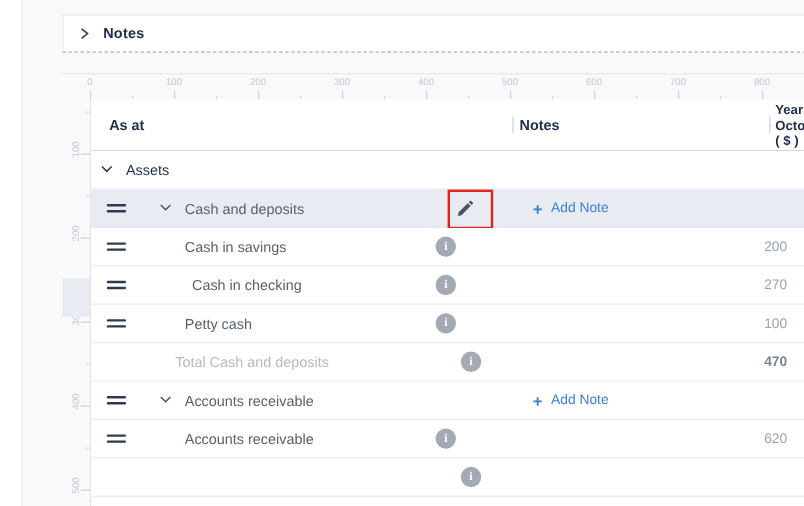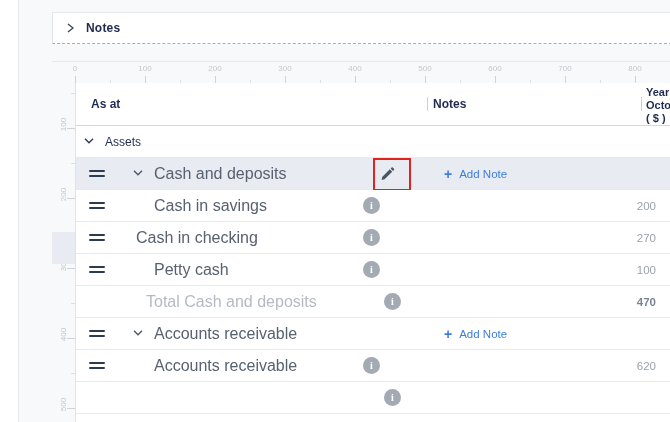--- a/index.html
+++ b/index.html
@@ -49,21 +49,21 @@
   .th-year{position:absolute;left:570px;top:3px;font-size:11px;line-height:13px;font-weight:bold;color:#1f2b50;white-space:nowrap;}
 
   .row{position:relative;height:31px;border-bottom:1px solid #e7e9ee;background:#ffffff;}
   .row.hl{background:#e8ebf1;}
   .drag-handle{position:absolute;left:13px;top:50%;margin-top:-4px;width:16px;height:8px;cursor:grab;}
   .drag-handle i{display:block;height:2px;background:#2e3a52;border-radius:1px;}
   .drag-handle i + i{margin-top:3px;}
   .chev{position:absolute;top:50%;margin-top:-4px;display:flex;cursor:pointer;}
   .chev.navy{color:#2a3655;}
   .chev.gray{color:#4a5565;}
-  .rlabel{position:absolute;top:50%;transform:translateY(-50%);font-size:16px;white-space:nowrap;}
+  .rlabel{position:absolute;top:50%;transform:translateY(-50%);font-size:12px;white-space:nowrap;}
   .rlabel.t-bold{color:#1f2b50;font-weight:normal;font-size:12px;}
   .rlabel.t-norm{color:#57616f;}
   .rlabel.t-muted{color:#b4bac4;}
   .info-icon{
     position:absolute;top:50%;margin-top:-8.5px;width:17px;height:17px;border-radius:50%;
     background:#a3aab4;color:#ffffff;font-size:10px;font-weight:bold;
     display:flex;align-items:center;justify-content:center;cursor:pointer;
     font-family:"Liberation Serif","DejaVu Serif",serif;
   }
   .pencil-btn{position:absolute;left:303px;top:50%;margin-top:-8px;width:16px;height:16px;color:#4a5663;cursor:pointer;display:flex;}
@@ -187,21 +187,21 @@
         </span>
         <span class="rlabel t-norm" style="left:78px">Cash in savings</span>
         <span class="info-icon" style="left:287px">i</span>
         <span class="cell-value">200</span>
       </div>
       <div class="row">
         <span class="drag-handle">
           <i></i>
           <i></i>
         </span>
-        <span class="rlabel t-norm" style="left:60px">Cash in checking</span>
+        <span class="rlabel t-norm" style="left:84px">Cash in checking</span>
         <span class="info-icon" style="left:287px">i</span>
         <span class="cell-value">270</span>
       </div>
       <div class="row">
         <span class="drag-handle">
           <i></i>
           <i></i>
         </span>
         <span class="rlabel t-norm" style="left:78px">Petty cash</span>
         <span class="info-icon" style="left:287px">i</span>

